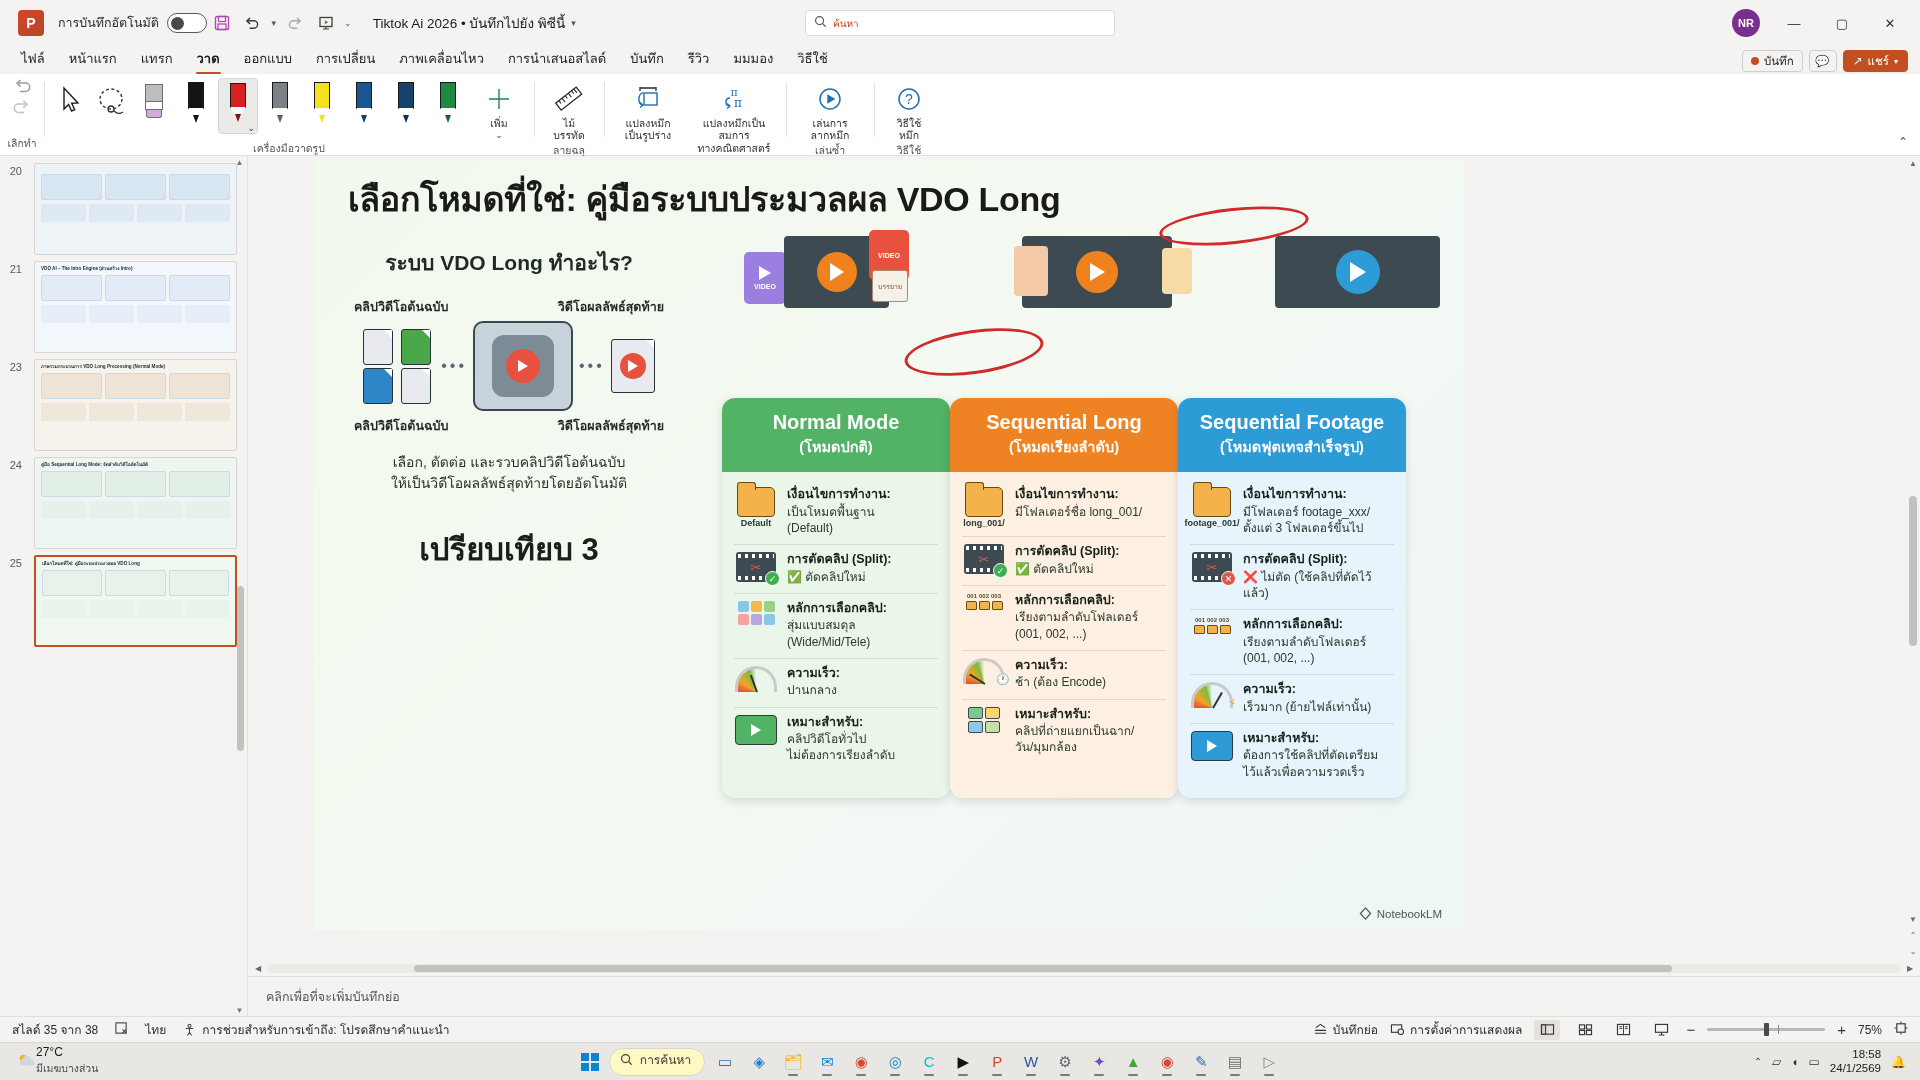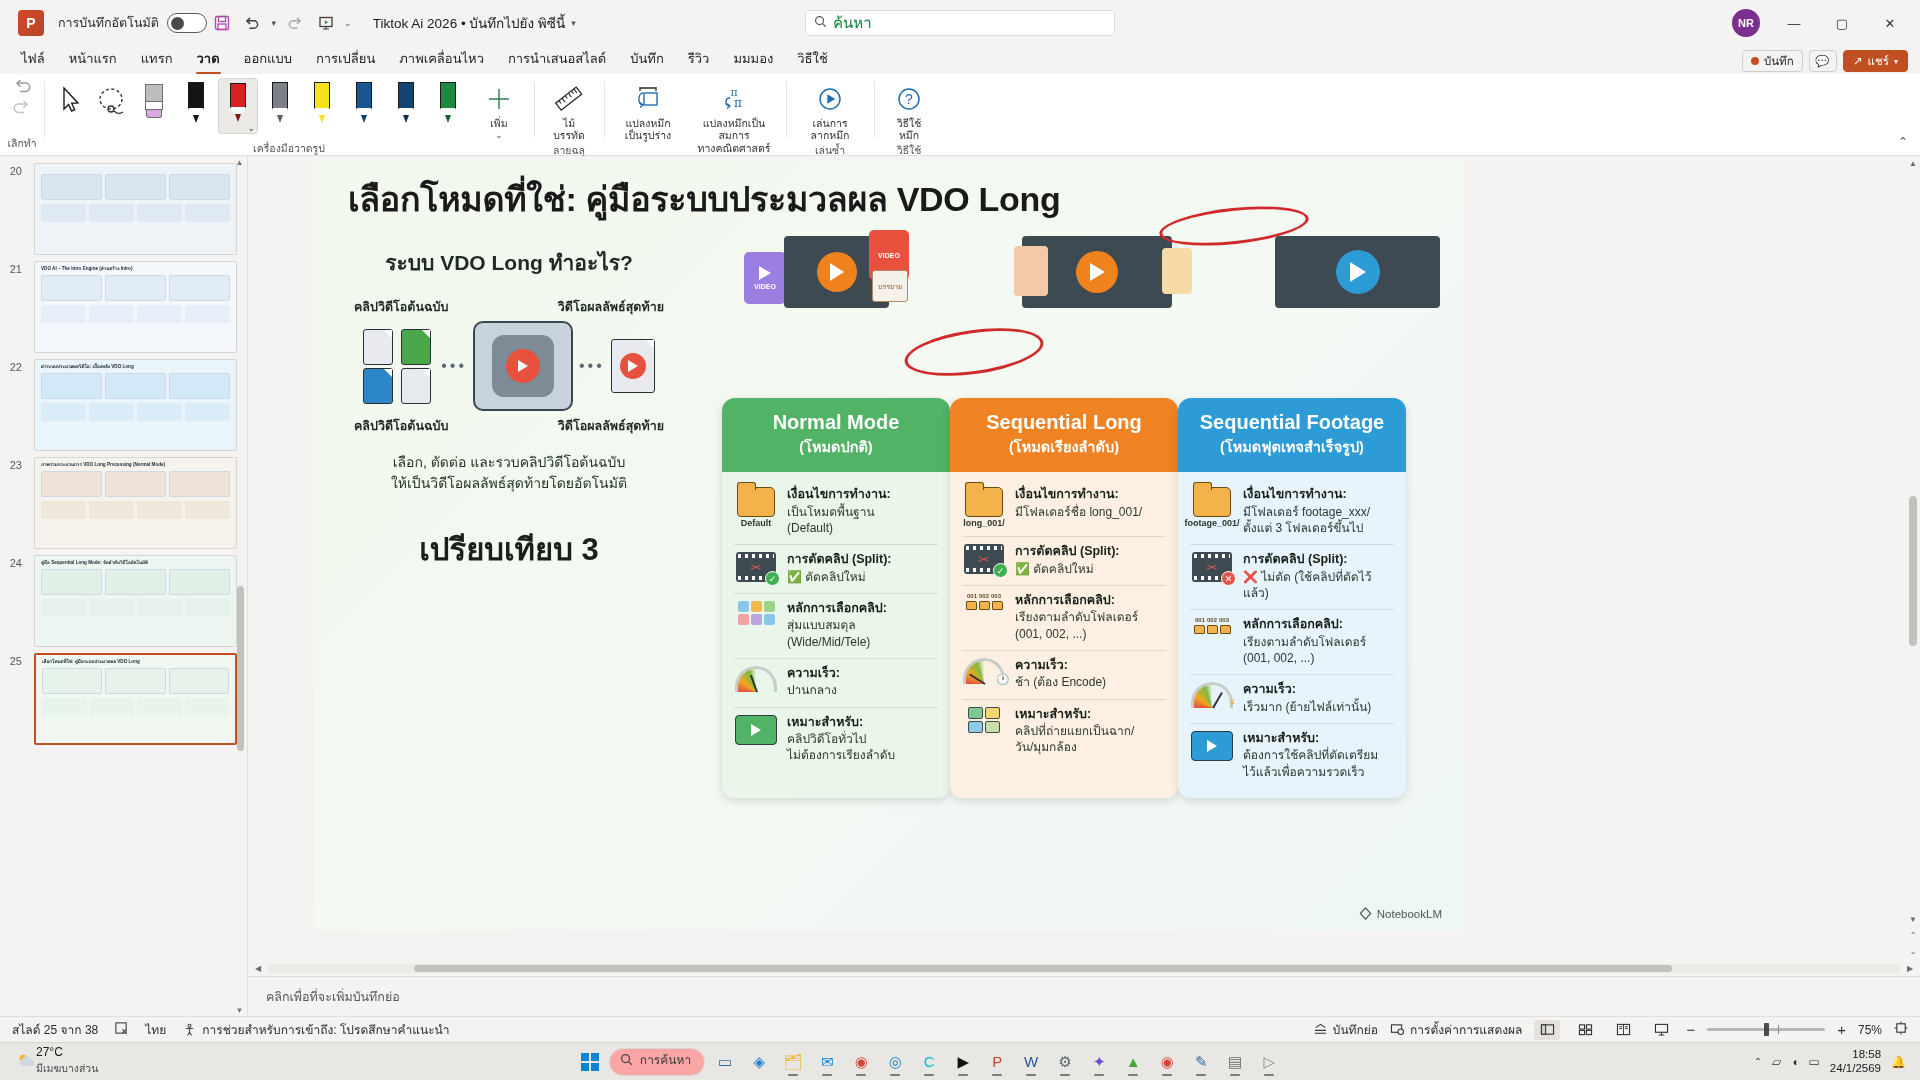--- a/index.html
+++ b/index.html
@@ -19,21 +19,21 @@
   .autosave-wrap { display:flex; align-items:center; gap:8px; margin-left:14px; }
   .autosave-label { font-size:12.5px; color:#2b2b2b; }
   .toggle { width:40px; height:20px; border-radius:10px; border:1.5px solid #5b5b5b; background:#fff; position:relative; }
   .toggle::after { content:""; position:absolute; left:3px; top:2.5px; width:13px; height:13px; border-radius:50%; background:#4a4a4a; }
   .tb-btn { width:30px; height:30px; display:flex; align-items:center; justify-content:center; border-radius:4px; color:#444; font-size:16px; }
   .tb-btn.save { color:#b04ab0; font-size:17px; }
   .caret { font-size:9px; color:#555; width:14px; display:flex; align-items:center; justify-content:center; }
   .doc-title { margin-left:18px; font-size:13.5px; color:#1b1b1b; display:flex; align-items:center; gap:6px; }
   .searchbox { position:absolute; left:50%; transform:translateX(-50%); width:310px; height:26px; background:#fff; border:1px solid #dcdcdc; border-radius:4px; display:flex; align-items:center; padding:0 8px; gap:6px; }
   .searchbox .sicon { color:#666; font-size:12px; }
-  .searchbox .stext { color:#15803d; font-size:15px; }
+  .searchbox .stext { color:#c2410c; font-size:10px; }
   .tb-right { margin-left:auto; display:flex; align-items:center; gap:4px; }
   .avatar { width:28px; height:28px; border-radius:50%; background:#7a2f8f; color:#fff; font-size:11px; display:flex; align-items:center; justify-content:center; font-weight:600; margin-right:8px; }
   .wbtn { width:44px; height:32px; display:flex; align-items:center; justify-content:center; color:#333; font-size:13px; }
 
   
   .ribbontabs { height:28px; background:#f5f3f1; display:flex; align-items:flex-end; padding-left:10px; gap:2px; flex:0 0 28px; position:relative; }
   .rtab { padding:3px 11px 5px; font-size:13px; color:#252525; border-radius:4px 4px 0 0; white-space:nowrap; }
   .rtab.active { color:#1b1b1b; font-weight:600; position:relative; }
   .rtab.active::after { content:""; position:absolute; left:10px; right:10px; bottom:0px; height:2.5px; background:#c14f22; border-radius:2px; }
   .tabs-right { margin-left:auto; display:flex; align-items:center; gap:6px; padding-right:12px; padding-bottom:2px; }
@@ -149,21 +149,21 @@
 
   
   .taskbar { height:38px; background:#e9e7e4; display:flex; align-items:center; padding:0 8px; gap:3px; flex:0 0 38px; border-top:1px solid #d6d4d1; }
   .weather { display:flex; align-items:center; padding:0 8px; }
   .weather .wt { font-size:12px; line-height:1.15; color:#1b1b1b; }
   .weather .ws { font-size:10.5px; color:#4a4a4a; }
   .tb-center { display:flex; align-items:center; gap:4px; margin-left:auto; margin-right:auto; }
   .winbtn { width:30px; height:30px; display:flex; align-items:center; justify-content:center; border-radius:4px; }
   .winlogo { width:18px; height:18px; display:grid; grid-template-columns:1fr 1fr; grid-template-rows:1fr 1fr; gap:2px; }
   .winlogo i { background:#0a84d8; display:block; }
-  .tsearch { height:28px; background:#fca5a5; border:1px solid #d8d6d3; border-radius:14px; display:flex; align-items:center; gap:7px; padding:0 13px 4px 10px; font-size:12px; color:#3a3a3a; }
+  .tsearch { height:28px; background:#fef9c3; border:1px solid #d8d6d3; border-radius:14px; display:flex; align-items:center; gap:7px; padding:0 13px 4px 10px; font-size:12px; color:#3a3a3a; }
   .tapp { width:32px; height:30px; display:flex; align-items:center; justify-content:center; border-radius:4px; position:relative; font-size:15px; }
   .tapp.run::after { content:""; position:absolute; bottom:1px; left:50%; transform:translateX(-50%); width:10px; height:2px; border-radius:2px; background:#7a7a7a; }
   .tb-rightzone { display:flex; align-items:center; gap:10px; padding-right:6px; }
   .clock { text-align:right; font-size:11.5px; line-height:1.2; color:#1b1b1b; }
 
   
   .ink { position:absolute; border:3px solid #cf2b2b; border-radius:50%; pointer-events:none; }
 </style>
 </head>
 <body>
@@ -472,37 +472,20 @@
             </div>
             <div style="display:flex;gap:3px;padding:4px 6px">
               <div style="flex:1;height:18px;border-radius:2px;background:#e1ecf7;opacity:.75"></div>
               <div style="flex:1;height:18px;border-radius:2px;background:#e1ecf7;opacity:.75"></div>
               <div style="flex:1;height:18px;border-radius:2px;background:#e1ecf7;opacity:.75"></div>
               <div style="flex:1;height:18px;border-radius:2px;background:#e1ecf7;opacity:.75"></div>
             </div>
           </div>
         </div>
         <div class="thumb">
-          <div class="num">22</div>
-          <div class="canvas" style="background:#eaf4fb">
-            <div style="font-size:4.6px;font-weight:700;color:#1b2a33;padding:4px 6px 3px;line-height:1.25">ผ่าระบบประมวลผลวิดีโอ: เบื้องหลัง VDO Long</div>
-            <div style="display:flex;gap:3px;padding:0 6px">
-              <div style="flex:1;height:26px;border-radius:2px;background:#d4e9f7;border:1px solid #cdd9e4"></div>
-              <div style="flex:1;height:26px;border-radius:2px;background:#d4e9f7;border:1px solid #cdd9e4"></div>
-              <div style="flex:1;height:26px;border-radius:2px;background:#d4e9f7;border:1px solid #cdd9e4"></div>
-            </div>
-            <div style="display:flex;gap:3px;padding:4px 6px">
-              <div style="flex:1;height:18px;border-radius:2px;background:#d4e9f7;opacity:.75"></div>
-              <div style="flex:1;height:18px;border-radius:2px;background:#d4e9f7;opacity:.75"></div>
-              <div style="flex:1;height:18px;border-radius:2px;background:#d4e9f7;opacity:.75"></div>
-              <div style="flex:1;height:18px;border-radius:2px;background:#d4e9f7;opacity:.75"></div>
-            </div>
-          </div>
-        </div>
-        <div class="thumb">
           <div class="num">23</div>
           <div class="canvas" style="background:#f6f2ec">
             <div style="font-size:4.6px;font-weight:700;color:#1b2a33;padding:4px 6px 3px;line-height:1.25">ภาพรวมกระบวนการ VDO Long Processing (Normal Mode)</div>
             <div style="display:flex;gap:3px;padding:0 6px">
               <div style="flex:1;height:26px;border-radius:2px;background:#eee3d6;border:1px solid #cdd9e4"></div>
               <div style="flex:1;height:26px;border-radius:2px;background:#eee3d6;border:1px solid #cdd9e4"></div>
               <div style="flex:1;height:26px;border-radius:2px;background:#eee3d6;border:1px solid #cdd9e4"></div>
             </div>
             <div style="display:flex;gap:3px;padding:4px 6px">
               <div style="flex:1;height:18px;border-radius:2px;background:#eee3d6;opacity:.75"></div>
@@ -896,21 +879,21 @@
         <div class="arr">▶</div>
       </div>
 
       <div class="notespane">
         <span>คลิกเพื่อที่จะเพิ่มบันทึกย่อ</span>
       </div>
     </div>
   </div>
 
   <div class="statusbar">
-    <span>สไลด์ 25 จาก 38</span>
+    <span>สไลด์ 35 จาก 38</span>
     <span>
       <svg width="15" height="14" viewBox="0 0 16 15">
           <rect x="2" y="2" width="11" height="11" fill="none" stroke="#444" stroke-width="1.2"></rect>
           <path d="M9 9l4 4M13 9l-4 4" stroke="#444" stroke-width="1.1"></path>
         </svg>
     </span>
     <span>ไทย</span>
     <span class="sb-item">
       <svg width="15" height="14" viewBox="0 0 16 15">
           <circle cx="8" cy="3" r="1.6" fill="none" stroke="#444" stroke-width="1.1"></circle>

